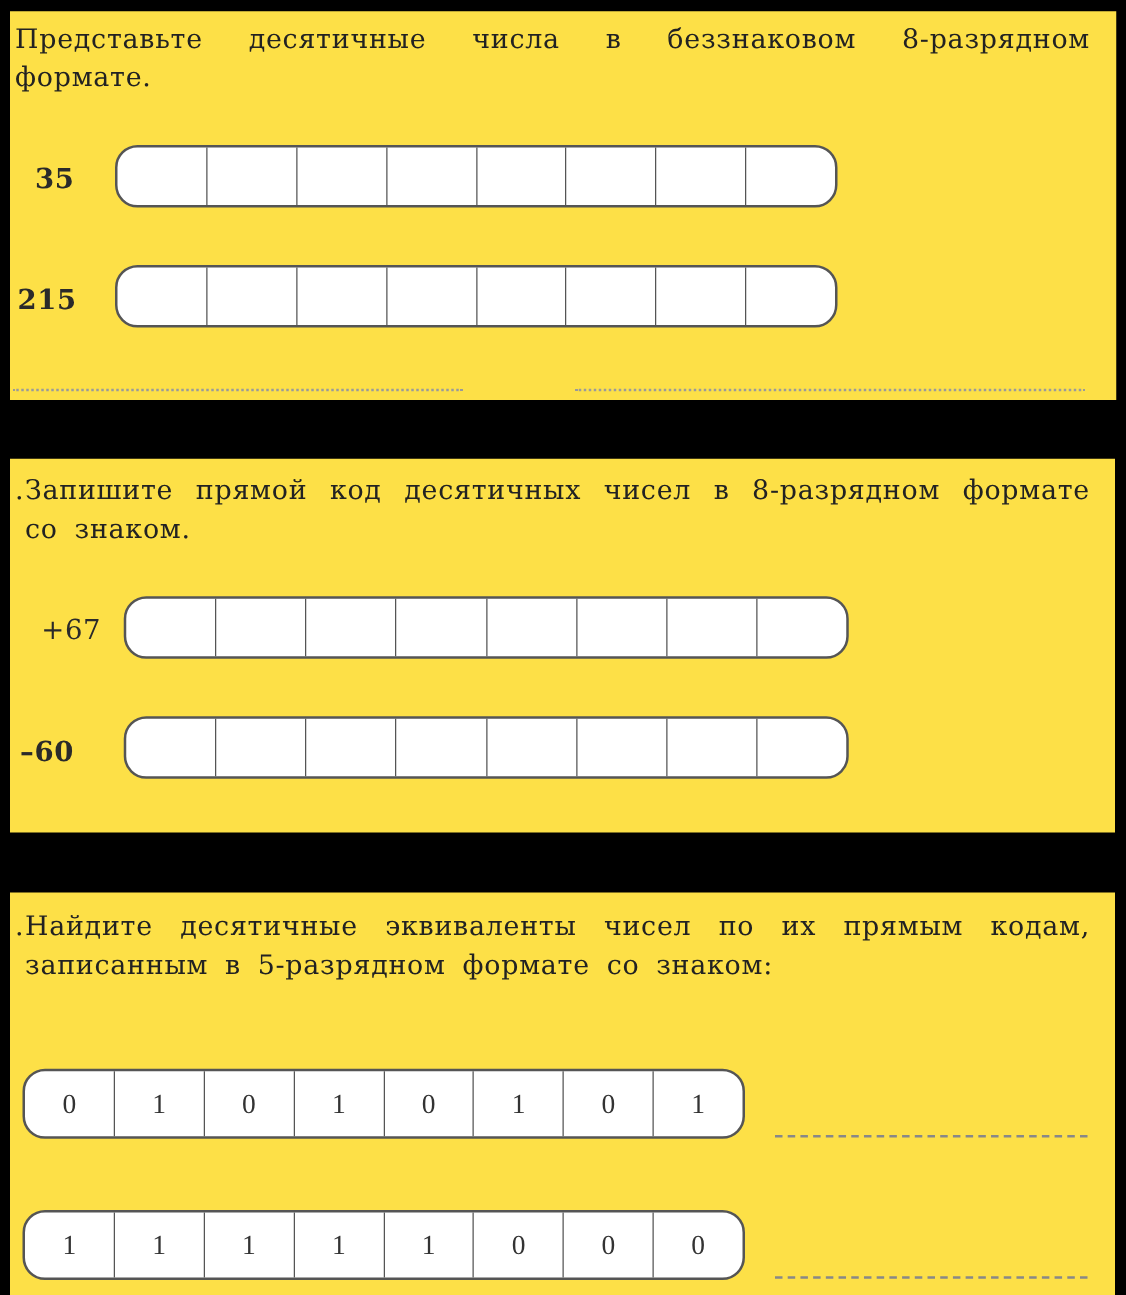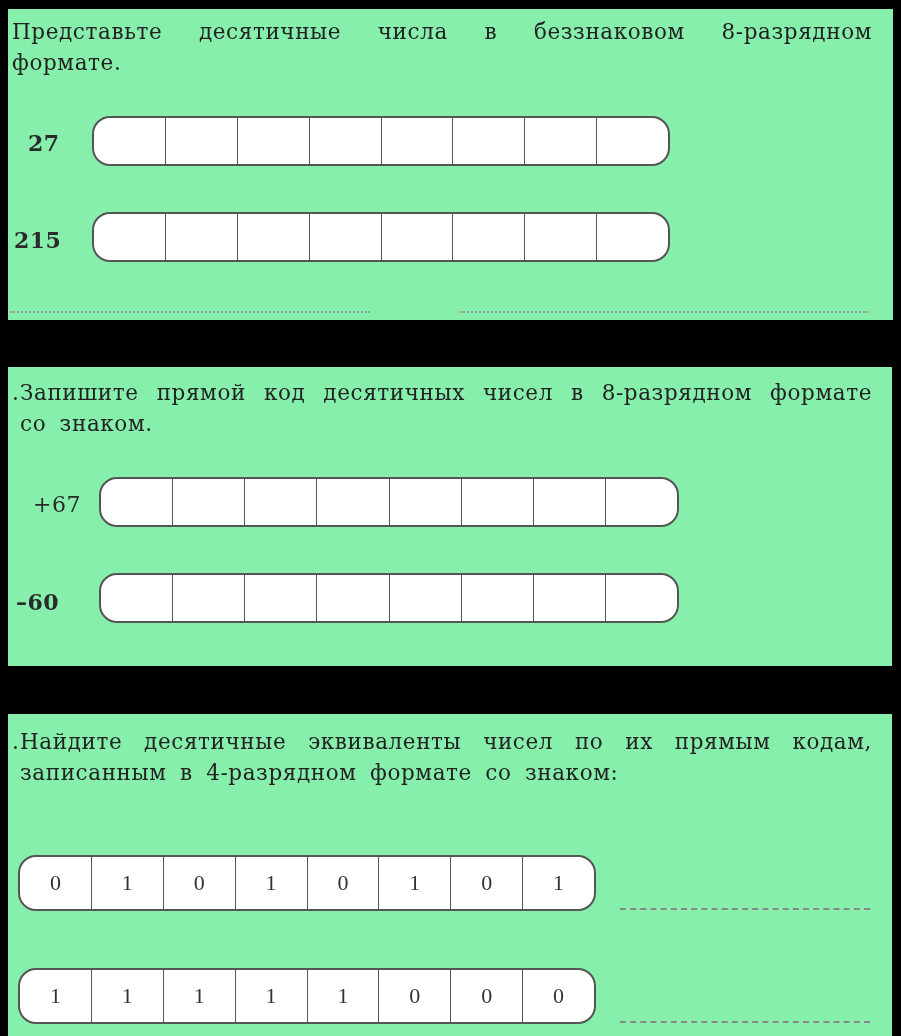--- a/index.html
+++ b/index.html
@@ -11,21 +11,21 @@
       width: 901px;
       height: 1036px;
       position: relative;
       overflow: hidden;
       font-family: "DejaVu Serif", "Liberation Serif", serif;
       color: #1a1a1a;
     }
     .panel {
       position: absolute;
       left: 8px;
-      background: #86efac;
+      background: #fde047;
     }
     .p1 { top: 9px;  width: 885px; height: 311px; }
     .p2 { top: 367px; width: 884px; height: 299px; }
     .p3 { top: 714px; width: 884px; height: 322px; }
 
     .task-text {
       position: absolute;
       left: 4px;
       width: 860px;
       font-size: 21.5px;
@@ -88,21 +88,21 @@
     }
   </style>
 </head>
 <body>
 
 <section class="panel p1">
   <p class="task-text">
     <span>Представьте десятичные числа в беззнаковом 8-разрядном формате.</span>
   </p>
 
-  <span class="num-label" style="left:20px; top:121px;">27</span>
+  <span class="num-label" style="left:20px; top:121px;">35</span>
   <div class="bitbox" style="left:84px; top:107px; width:578px;">
     <div class="bitcell"></div>
     <div class="bitcell"></div>
     <div class="bitcell"></div>
     <div class="bitcell"></div>
     <div class="bitcell"></div>
     <div class="bitcell"></div>
     <div class="bitcell"></div>
     <div class="bitcell"></div>
   </div>
@@ -150,21 +150,21 @@
     <div class="bitcell"></div>
     <div class="bitcell"></div>
     <div class="bitcell"></div>
     <div class="bitcell"></div>
   </div>
 </section>
 
 <section class="panel p3">
   <p class="task-text">
     <span class="bullet">.</span>
-    <span>Найдите десятичные эквиваленты чисел по их прямым кодам, записанным в 4-разрядном формате со знаком:</span>
+    <span>Найдите десятичные эквиваленты чисел по их прямым кодам, записанным в 5-разрядном формате со знаком:</span>
   </p>
 
   <div class="bitbox" style="left:10px; top:141px; width:578px; height:56px;">
     <div class="bitcell">0</div>
     <div class="bitcell">1</div>
     <div class="bitcell">0</div>
     <div class="bitcell">1</div>
     <div class="bitcell">0</div>
     <div class="bitcell">1</div>
     <div class="bitcell">0</div>

